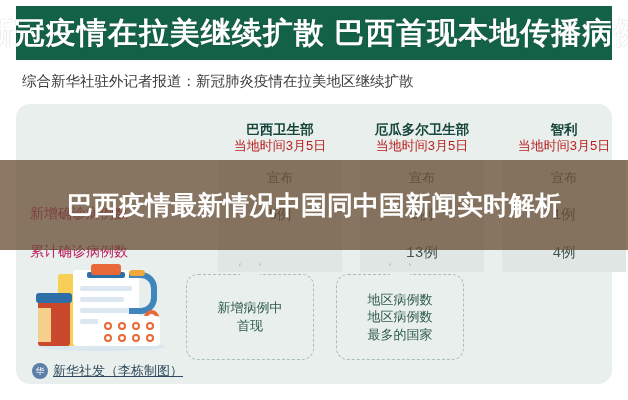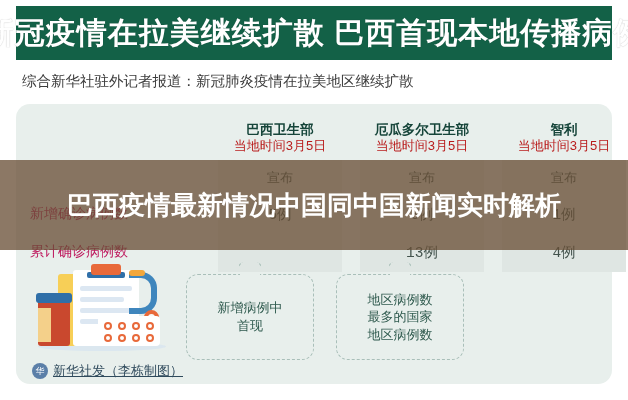--- a/index.html
+++ b/index.html
@@ -367,22 +367,22 @@
     </div>
 
     <div class="bubble b1">
       <div class="notch-mask"></div>
       <div class="notch">
         <span class="notch-line-l"></span>
         <span class="notch-line-r"></span>
       </div>
       <div class="btext">
         <span>地区病例数</span>
+        <span>地区病例数</span>
         <span>最多的国家</span>
-        <span>地区病例数</span>
       </div>
     </div>
 
 
     <div class="illus">
       <div class="illus-shadow"></div>
       <div class="il-folder"></div>
       <div class="il-clip-body"></div>
       <div class="il-line l1"></div>
       <div class="il-line l2"></div>

